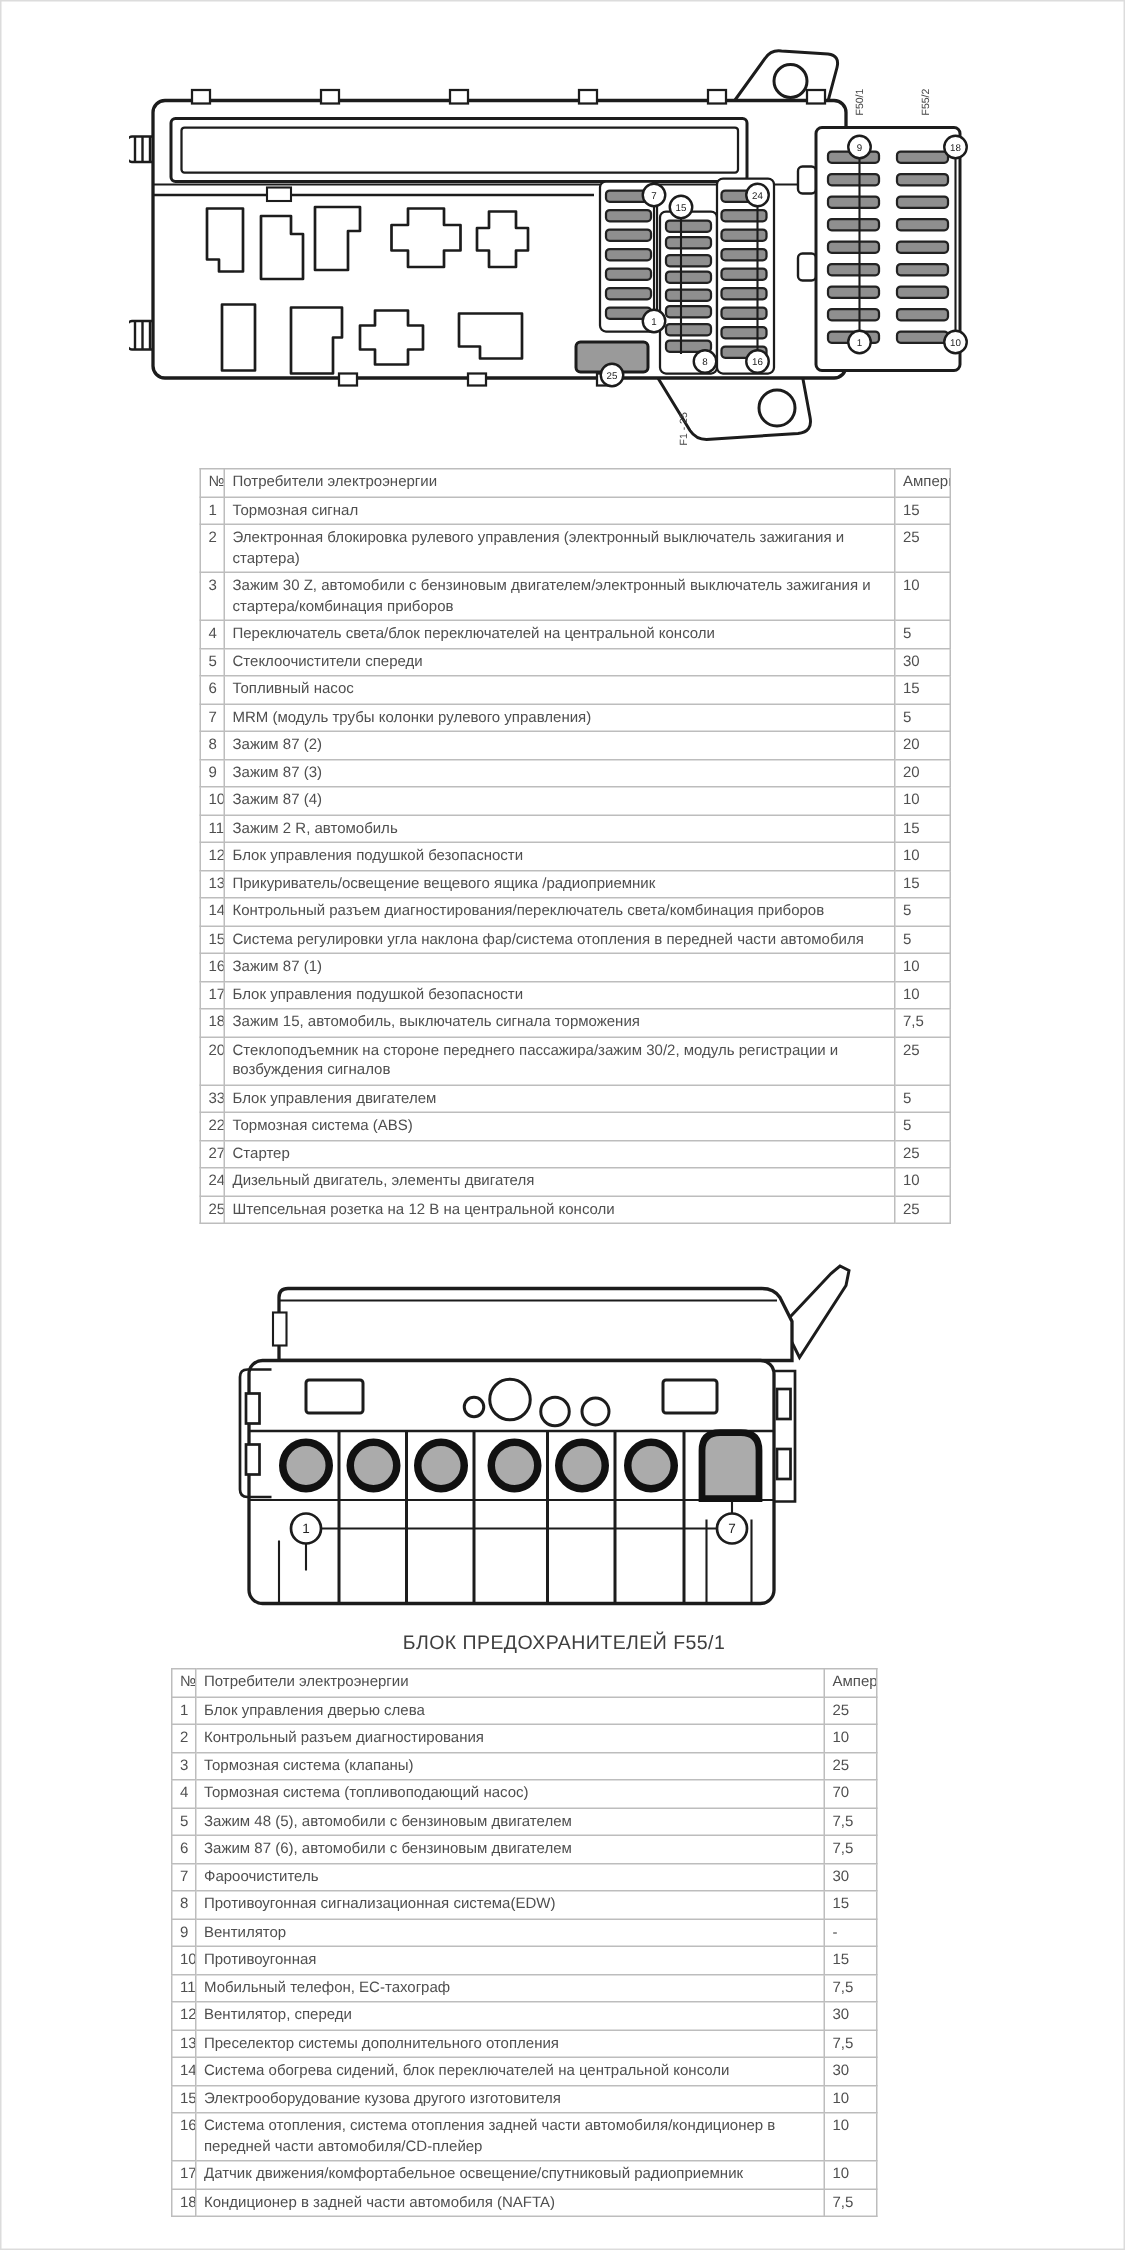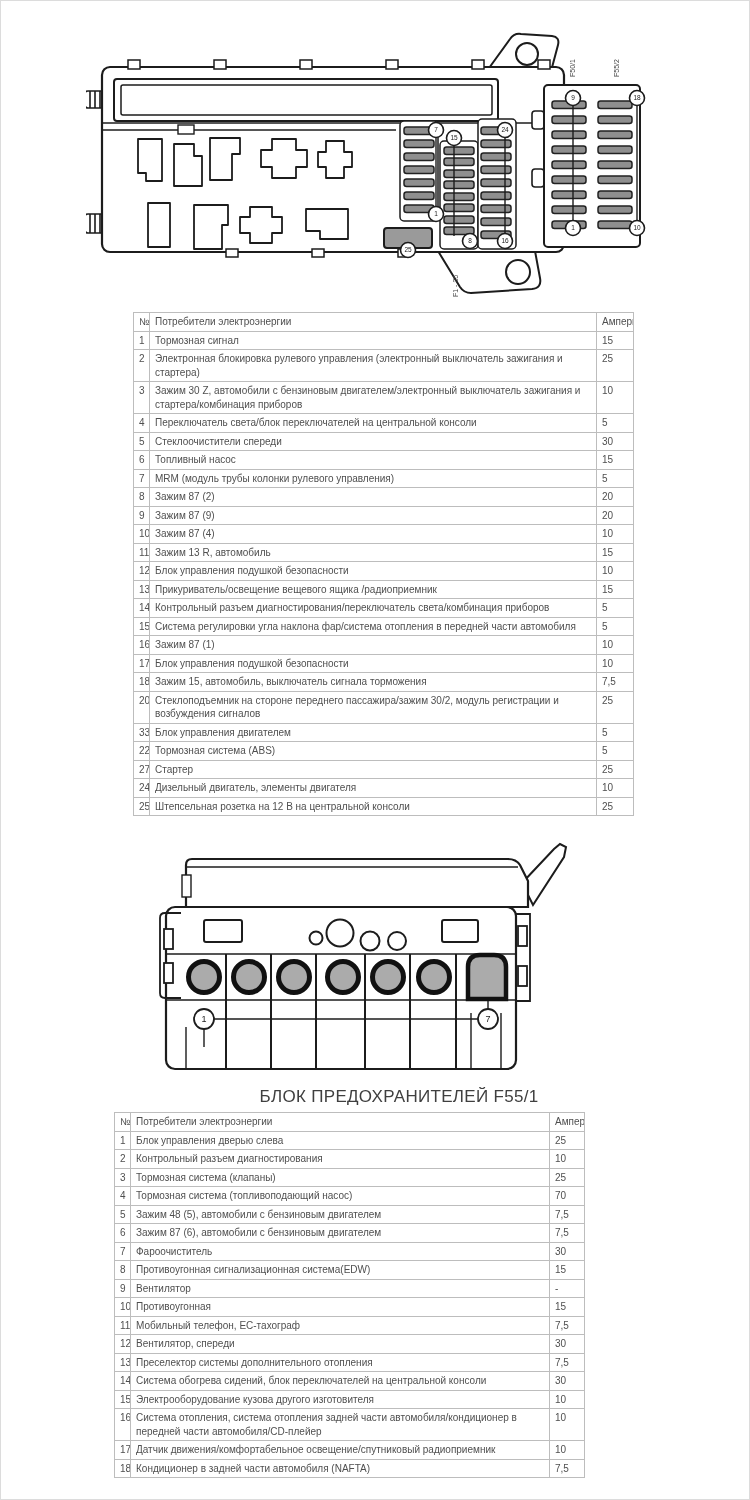--- a/index.html
+++ b/index.html
@@ -12,22 +12,22 @@
   #diag1{left:85px;top:30px;width:560px;height:270px;}
   #diag2{left:155px;top:840px;width:450px;height:245px;}
   table{border-collapse:collapse;position:absolute;table-layout:fixed;
         font-size:10px;color:#4f4f4f;background:#fff;}
   td,th{border:1px solid #bdbdbd;padding:2px 5px;text-align:left;
         font-weight:normal;vertical-align:top;line-height:1.35;
         overflow:hidden;}
   #table1{left:132px;top:311px;width:500px;}
   #table2{left:113px;top:1111px;width:470px;}
   .caption{
-    position:absolute;left:173px;top:1086px;width:450px;text-align:center;
-    font-size:17px;color:#3f3f3f;letter-spacing:.3px;
+    position:absolute;left:150px;top:1086px;width:450px;text-align:center;
+    font-size:13px;color:#3f3f3f;letter-spacing:.3px;
   }
   .svgtext{font-family:"Liberation Sans",sans-serif;fill:#333;}
   .callout-num{font-size:6.5px;fill:#222;text-anchor:middle;}
   .vlabel{font-size:7px;fill:#444;}
 </style>
 </head>
 <body>
 
 <div id="stage">
 
@@ -272,31 +272,31 @@
           <td>MRM (модуль трубы колонки рулевого управления)</td>
           <td>5</td>
         </tr>
         <tr>
           <td>8</td>
           <td>Зажим 87 (2)</td>
           <td>20</td>
         </tr>
         <tr>
           <td>9</td>
-          <td>Зажим 87 (9)</td>
+          <td>Зажим 87 (3)</td>
           <td>20</td>
         </tr>
         <tr>
           <td>10</td>
           <td>Зажим 87 (4)</td>
           <td>10</td>
         </tr>
         <tr>
           <td>11</td>
-          <td>Зажим 13 R, автомобиль</td>
+          <td>Зажим 2 R, автомобиль</td>
           <td>15</td>
         </tr>
         <tr>
           <td>12</td>
           <td>Блок управления подушкой безопасности</td>
           <td>10</td>
         </tr>
         <tr>
           <td>13</td>
           <td>Прикуриватель/освещение вещевого ящика /радиоприемник</td>

